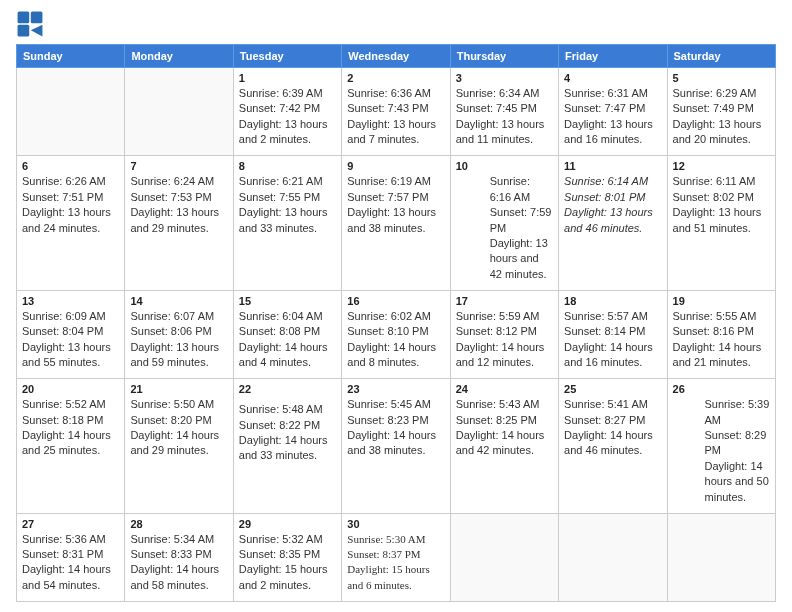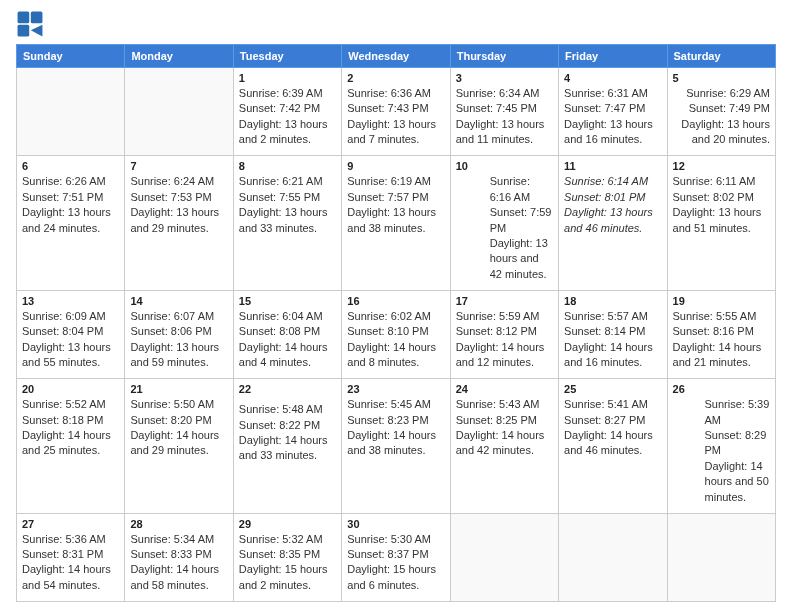--- a/index.html
+++ b/index.html
@@ -147,21 +147,21 @@
 Daylight: 13 hours and 11 minutes.</div>
           </td>
           <td>
             <span class="day-num">4</span>
             <div class="day-info" style="white-space: pre-line;">Sunrise: 6:31 AM
 Sunset: 7:47 PM
 Daylight: 13 hours and 16 minutes.</div>
           </td>
           <td>
             <span class="day-num">5</span>
-            <div class="day-info" style="white-space: pre-line; text-align: right;">Sunrise: 6:29 AM
+            <div class="day-info" style="white-space: pre-line;">Sunrise: 6:29 AM
 Sunset: 7:49 PM
 Daylight: 13 hours and 20 minutes.</div>
           </td>
         </tr>
         <tr>
           <td>
             <span class="day-num">6</span>
             <div class="day-info" style="white-space: pre-line;">Sunrise: 6:26 AM
 Sunset: 7:51 PM
 Daylight: 13 hours and 24 minutes.</div>
@@ -305,21 +305,21 @@
 Daylight: 14 hours and 58 minutes.</div>
           </td>
           <td>
             <span class="day-num">29</span>
             <div class="day-info" style="white-space: pre-line;">Sunrise: 5:32 AM
 Sunset: 8:35 PM
 Daylight: 15 hours and 2 minutes.</div>
           </td>
           <td>
             <span class="day-num">30</span>
-            <div class="day-info" style="white-space: pre-line;">Sunrise: 5:30 AM
+            <div class="day-info" style="white-space: pre-line; font-family: Liberation Serif, serif;">Sunrise: 5:30 AM
 Sunset: 8:37 PM
 Daylight: 15 hours and 6 minutes.</div>
           </td>
           <td class="empty-cell"></td>
           <td class="empty-cell"></td>
           <td class="empty-cell"></td>
         </tr>
       </tbody>
   </table>
 </div>

